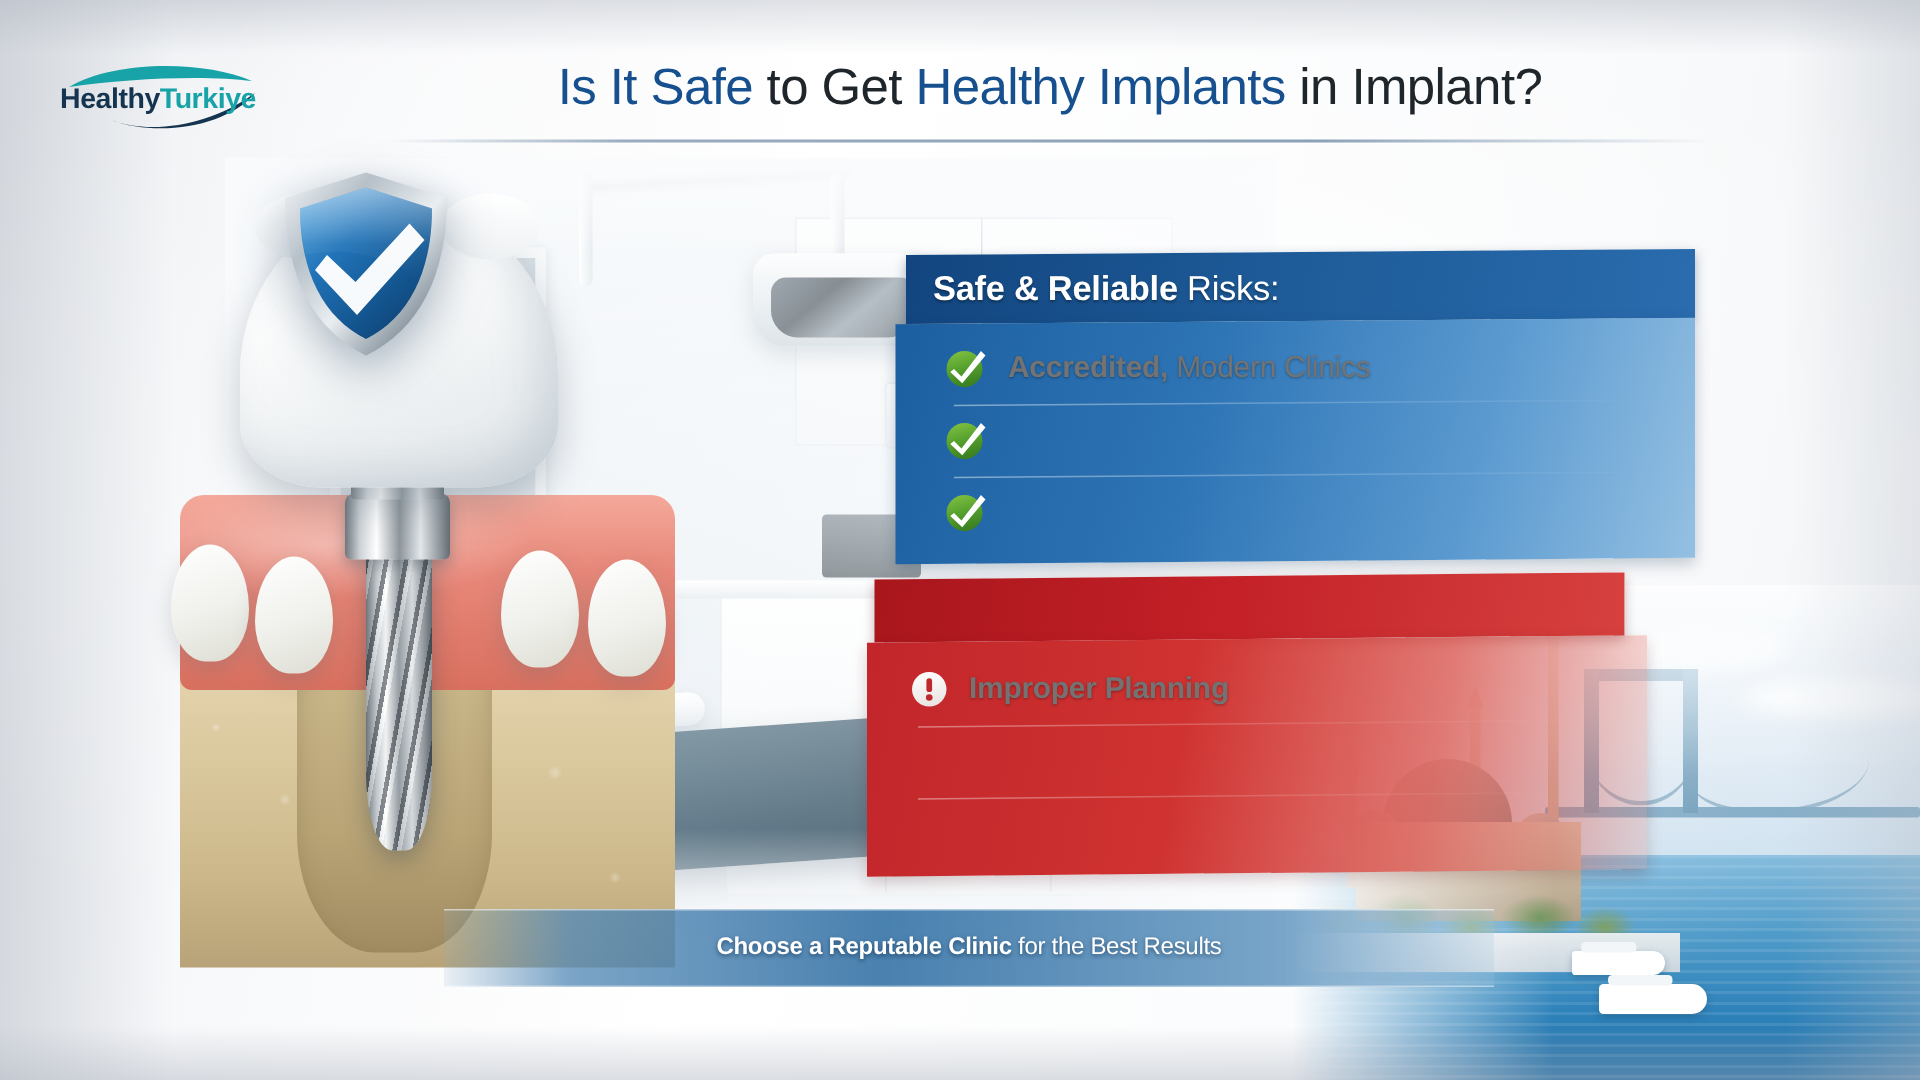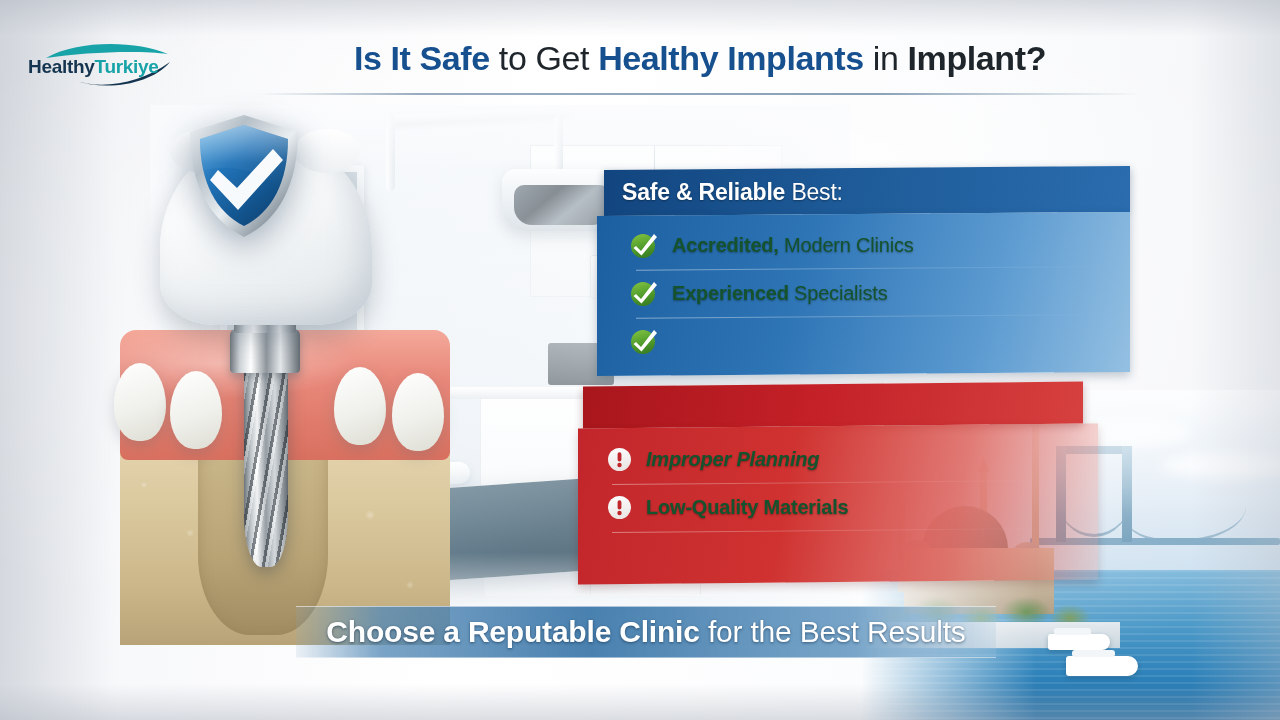--- a/index.html
+++ b/index.html
@@ -320,40 +320,40 @@
     background: repeating-linear-gradient(100deg,
       rgba(40,48,55,0.55) 0 3px,
       rgba(255,255,255,0.35) 3px 6px,
       rgba(120,130,138,0.10) 6px 13px);
     border-radius: inherit;
   }
 
   
   .logo { position:absolute; left: 28px; top: 36px; width: 160px; height: 56px; }
   .logo-text {
-    position:absolute; left: 0; top: 20px;
+    position:absolute; left: 12px; top: 20px;
     font-size: 19px; font-weight: 700; letter-spacing: -0.3px;
     white-space: nowrap;
   }
   .logo-healthy { color: #15344f; }
   .logo-turkiye { color: #18a3a8; }
 
   
   .title {
     position:absolute; left: 255px; top: 40px; width: 890px;
     text-align: center;
     font-size: 34px;
     line-height: 1.1;
     font-weight: 400;
     letter-spacing: -0.4px;
     color: #20262c;
     text-shadow: 0 1px 1px rgba(255,255,255,0.85);
     white-space: nowrap;
   }
-  .title b { font-weight: 700; }
+  .title b { font-weight: 400; }
   .t-blue { color: #17508f; }
   .t-dark { color: #1e252b; }
   .title-rule {
     position:absolute; left: 258px; top: 93px; width: 884px; height: 2px;
     background: linear-gradient(90deg, rgba(160,178,196,0) 0%, rgba(120,145,170,0.75) 18%, rgba(110,138,165,0.8) 70%, rgba(160,178,196,0) 100%);
   }
 
   
   .shield {
     position:absolute; left: 185px; top: 112px; width: 118px; height: 128px;
@@ -394,21 +394,21 @@
   }
   .panel-head-text b { font-weight: 700; }
   .blue-head-text { left: 622px; top: 179px; }
   .red-head-text  { left: 601px; top: 393px; }
 
   .item {
     position:absolute; display:flex; align-items:center; gap: 14px;
     white-space: nowrap;
   }
   .item-label {
-    font-size: 20px; color: #14532d; font-weight: 400;
+    font-size: 20px; color: #737373; font-weight: 400;
     letter-spacing: -0.2px;
     text-shadow: 0 1px 2px rgba(0,0,0,0.35);
   }
   .item-label b { font-weight: 700; }
 
   .check-icon { width: 28px; height: 28px; flex: 0 0 28px; }
   .warn-icon  { width: 25px; height: 25px; flex: 0 0 25px; }
 
   .row-rule {
     position:absolute; height: 1px;
@@ -427,21 +427,21 @@
       rgba(140,175,205,0.15) 0%,
       rgba(86,139,183,0.78) 12%,
       rgba(58,118,168,0.92) 42%,
       rgba(92,146,189,0.82) 80%,
       rgba(160,195,220,0.22) 100%);
     border-top: 1px solid rgba(255,255,255,0.55);
     border-bottom: 1px solid rgba(255,255,255,0.45);
     display:flex; align-items:center; justify-content:center;
   }
   .banner-text {
-    font-size: 30px; color: #ffffff; font-weight: 400; letter-spacing: -0.2px;
+    font-size: 16px; color: #ffffff; font-weight: 400; letter-spacing: -0.2px;
     text-shadow: 0 1px 3px rgba(10,40,70,0.6);
     white-space: nowrap;
   }
   .banner-text b { font-weight: 700; }
 </style>
 </head>
 <body>
 
 <div class="canvas">
 
@@ -566,21 +566,21 @@
     <b class="t-blue">Healthy Implants</b>
     <span class="t-dark">in</span>
     <b class="t-dark">Implant?</b>
   </div>
   <div class="title-rule"></div>
 
   <div class="panel-blue-head"></div>
   <div class="panel-blue-body"></div>
   <div class="panel-head-text blue-head-text">
     <b>Safe &amp; Reliable</b>
-    <span>Best:</span>
+    <span>Risks:</span>
   </div>
 
   <div class="row-rule" style="left:636px; top:268px; width:470px;"></div>
   <div class="row-rule" style="left:636px; top:316px; width:470px;"></div>
 
   <div class="item" style="left:630px; top:231px;">
     <span class="check-icon">
       <svg viewBox="0 0 28 28" width="28" height="28">
         <defs>
           <linearGradient id="grnA" x1="0" y1="0" x2="0.3" y2="1">
@@ -599,74 +599,57 @@
     </span>
   </div>
 
   <div class="item" style="left:630px; top:279px;">
     <span class="check-icon">
       <svg viewBox="0 0 28 28" width="28" height="28">
         <circle cx="13" cy="15" r="12" fill="url(#grnA)"></circle>
         <path d="M6 15 L11 20 L24 3 L27 6 L11.5 24.5 L3.5 17 Z" fill="#ffffff"></path>
       </svg>
     </span>
-    <span class="item-label">
-      <b>Experienced</b>
-      <span>Specialists</span>
-    </span>
   </div>
 
   <div class="item" style="left:630px; top:327px;">
     <span class="check-icon">
       <svg viewBox="0 0 28 28" width="28" height="28">
         <circle cx="13" cy="15" r="12" fill="url(#grnA)"></circle>
         <path d="M6 15 L11 20 L24 3 L27 6 L11.5 24.5 L3.5 17 Z" fill="#ffffff"></path>
       </svg>
     </span>
   </div>
 
   <div class="panel-red-head"></div>
   <div class="panel-red-body"></div>
 
   <div class="row-rule red" style="left:612px; top:482px; width:440px;"></div>
   <div class="row-rule red" style="left:612px; top:530px; width:440px;"></div>
 
-  <div class="item" style="left:607px; top:447px;font-style:italic;">
+  <div class="item" style="left:607px; top:447px;">
     <span class="warn-icon">
       <svg viewBox="0 0 25 25" width="25" height="25">
         <defs>
           <linearGradient id="whtA" x1="0" y1="0" x2="0.2" y2="1">
             <stop offset="0%" stop-color="#ffffff"></stop>
               <stop offset="100%" stop-color="#ebe6e4"></stop>
           </linearGradient>
         </defs>
         <circle cx="12.5" cy="12.5" r="11.5" fill="url(#whtA)"></circle>
         <rect x="10.6" y="5.2" width="3.8" height="9.2" rx="1.9" fill="#c0272c"></rect>
         <circle cx="12.5" cy="18" r="2.2" fill="#c0272c"></circle>
       </svg>
     </span>
     <span class="item-label">
       <b>Improper Planning</b>
       <span></span>
     </span>
   </div>
 
-  <div class="item" style="left:607px; top:495px;">
-    <span class="warn-icon">
-      <svg viewBox="0 0 25 25" width="25" height="25">
-        <circle cx="12.5" cy="12.5" r="11.5" fill="url(#whtA)"></circle>
-        <rect x="10.6" y="5.2" width="3.8" height="9.2" rx="1.9" fill="#c0272c"></rect>
-        <circle cx="12.5" cy="18" r="2.2" fill="#c0272c"></circle>
-      </svg>
-    </span>
-    <span class="item-label">
-      <b>Low-Quality Materials</b>
-      <span></span>
-    </span>
-  </div>
 
 
   <div class="banner">
     <span class="banner-text">
       <b>Choose a Reputable Clinic</b>
       <span>for the Best Results</span>
     </span>
   </div>
 
 </div>

